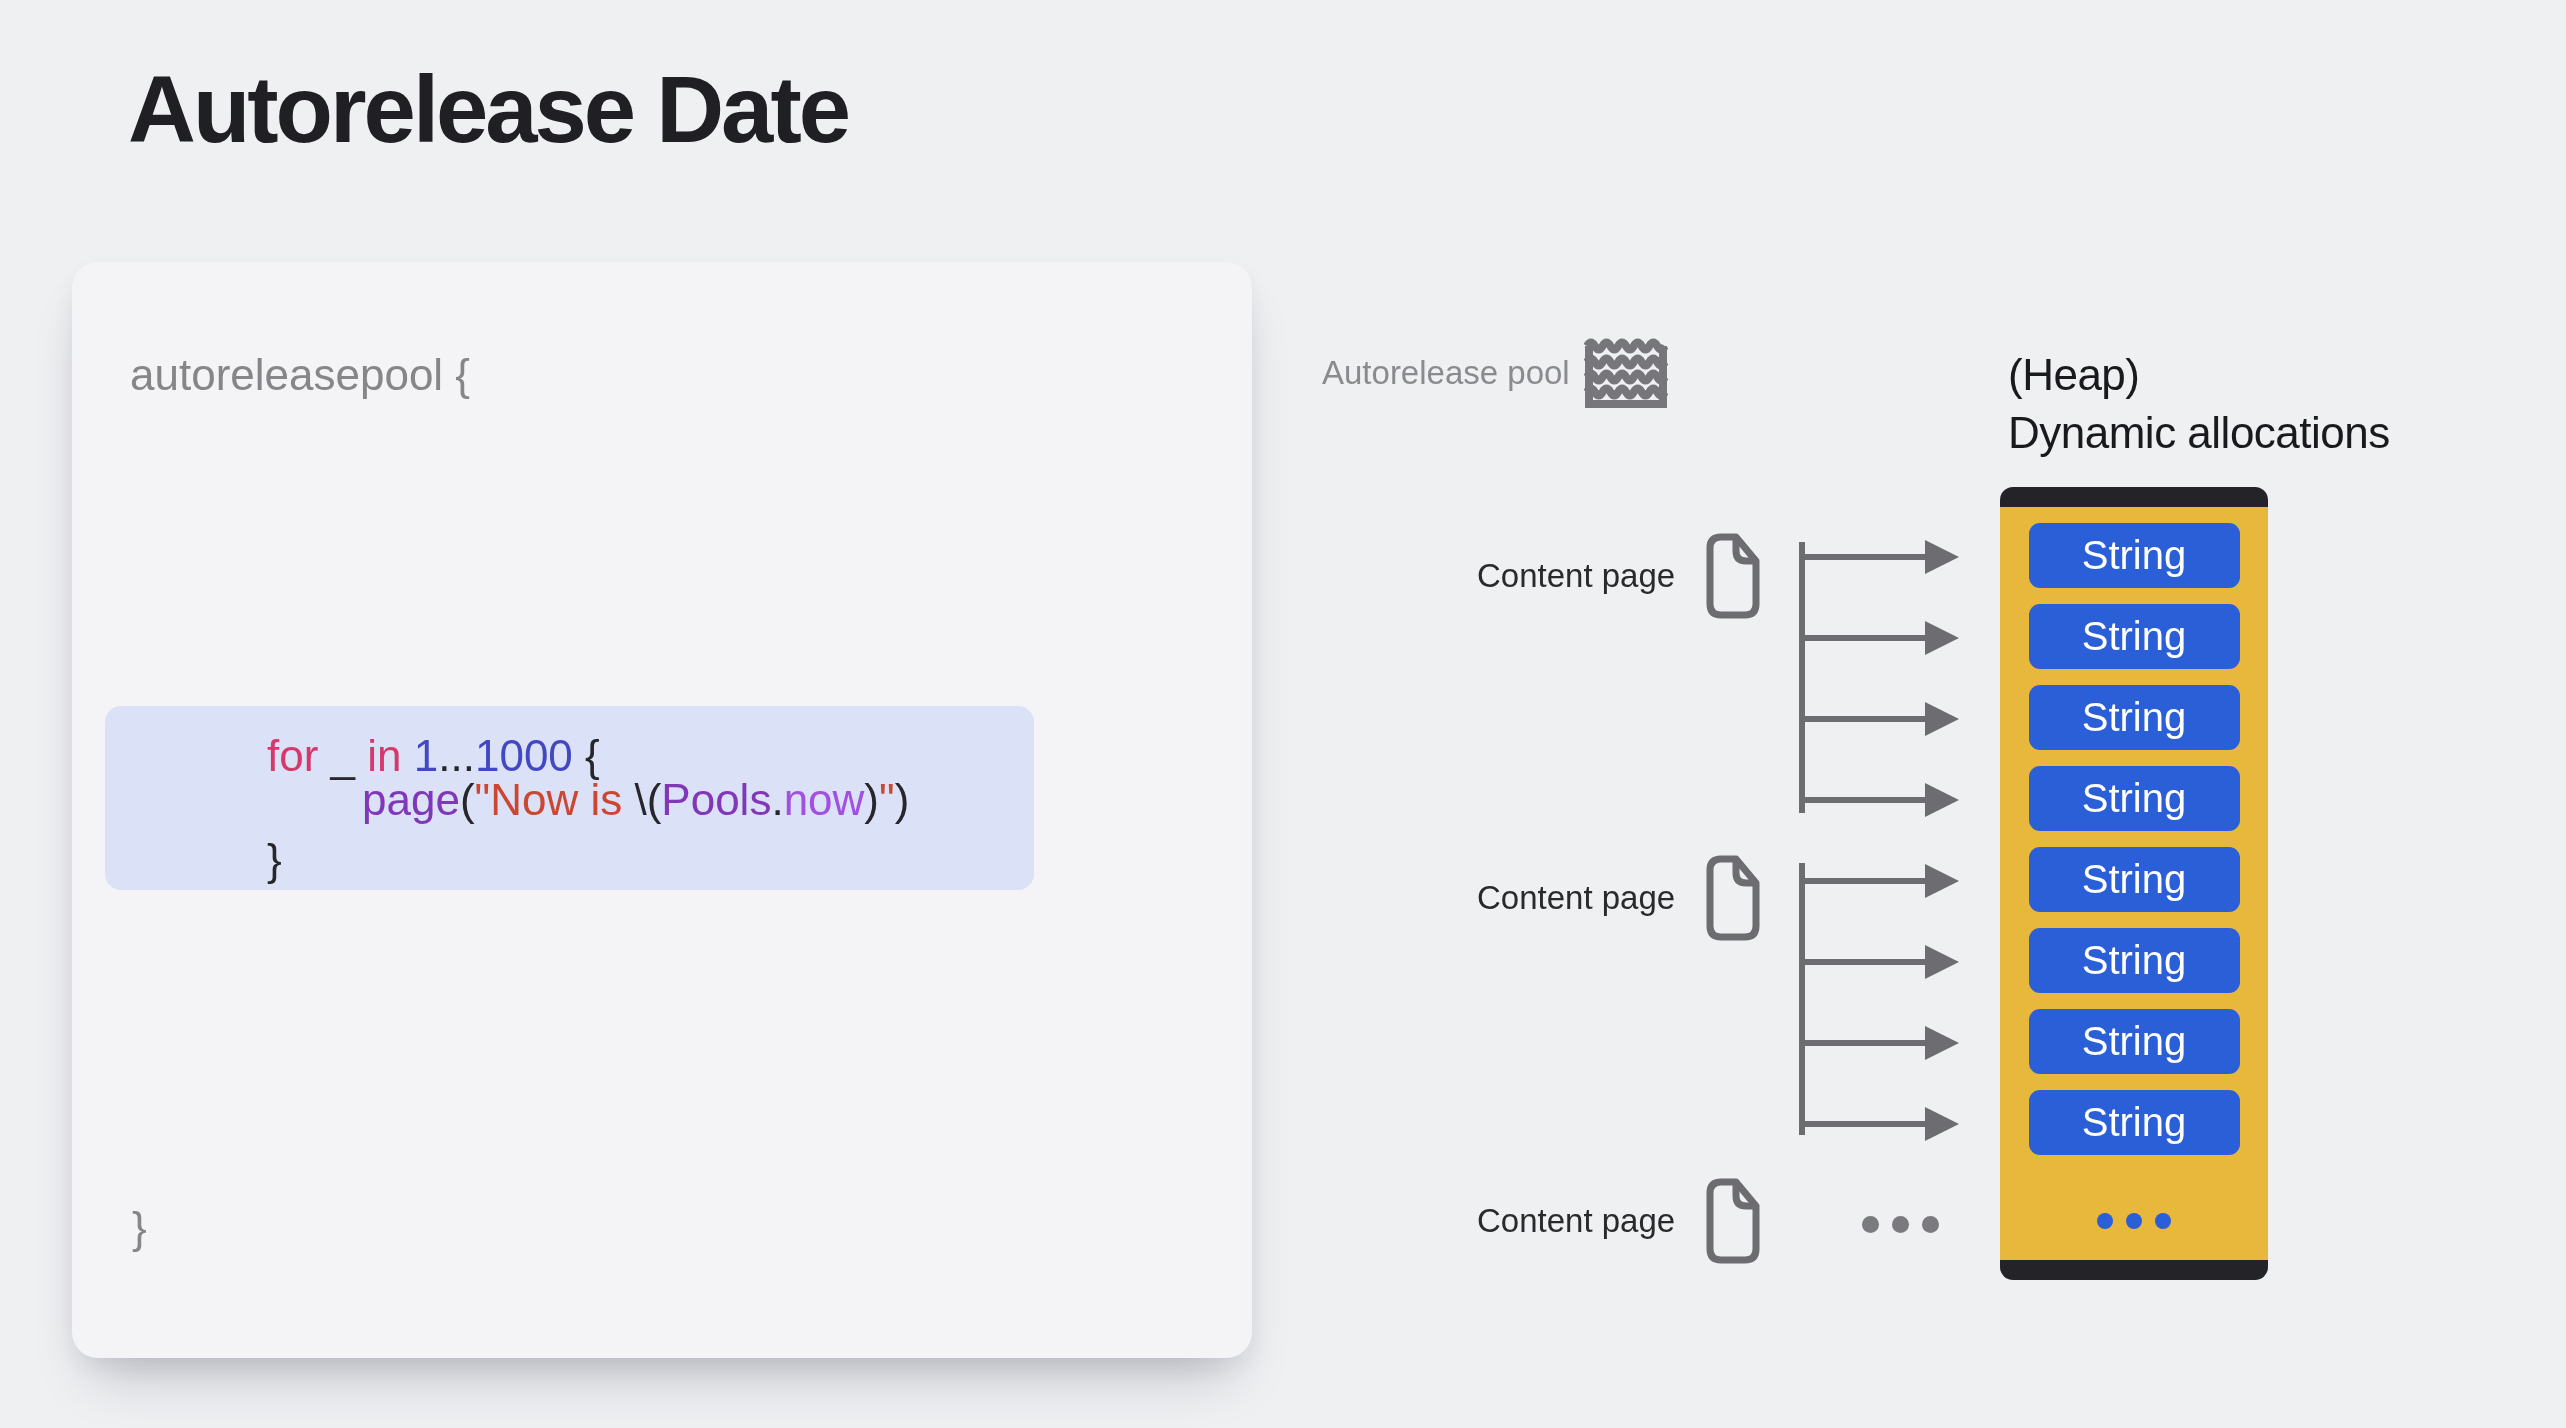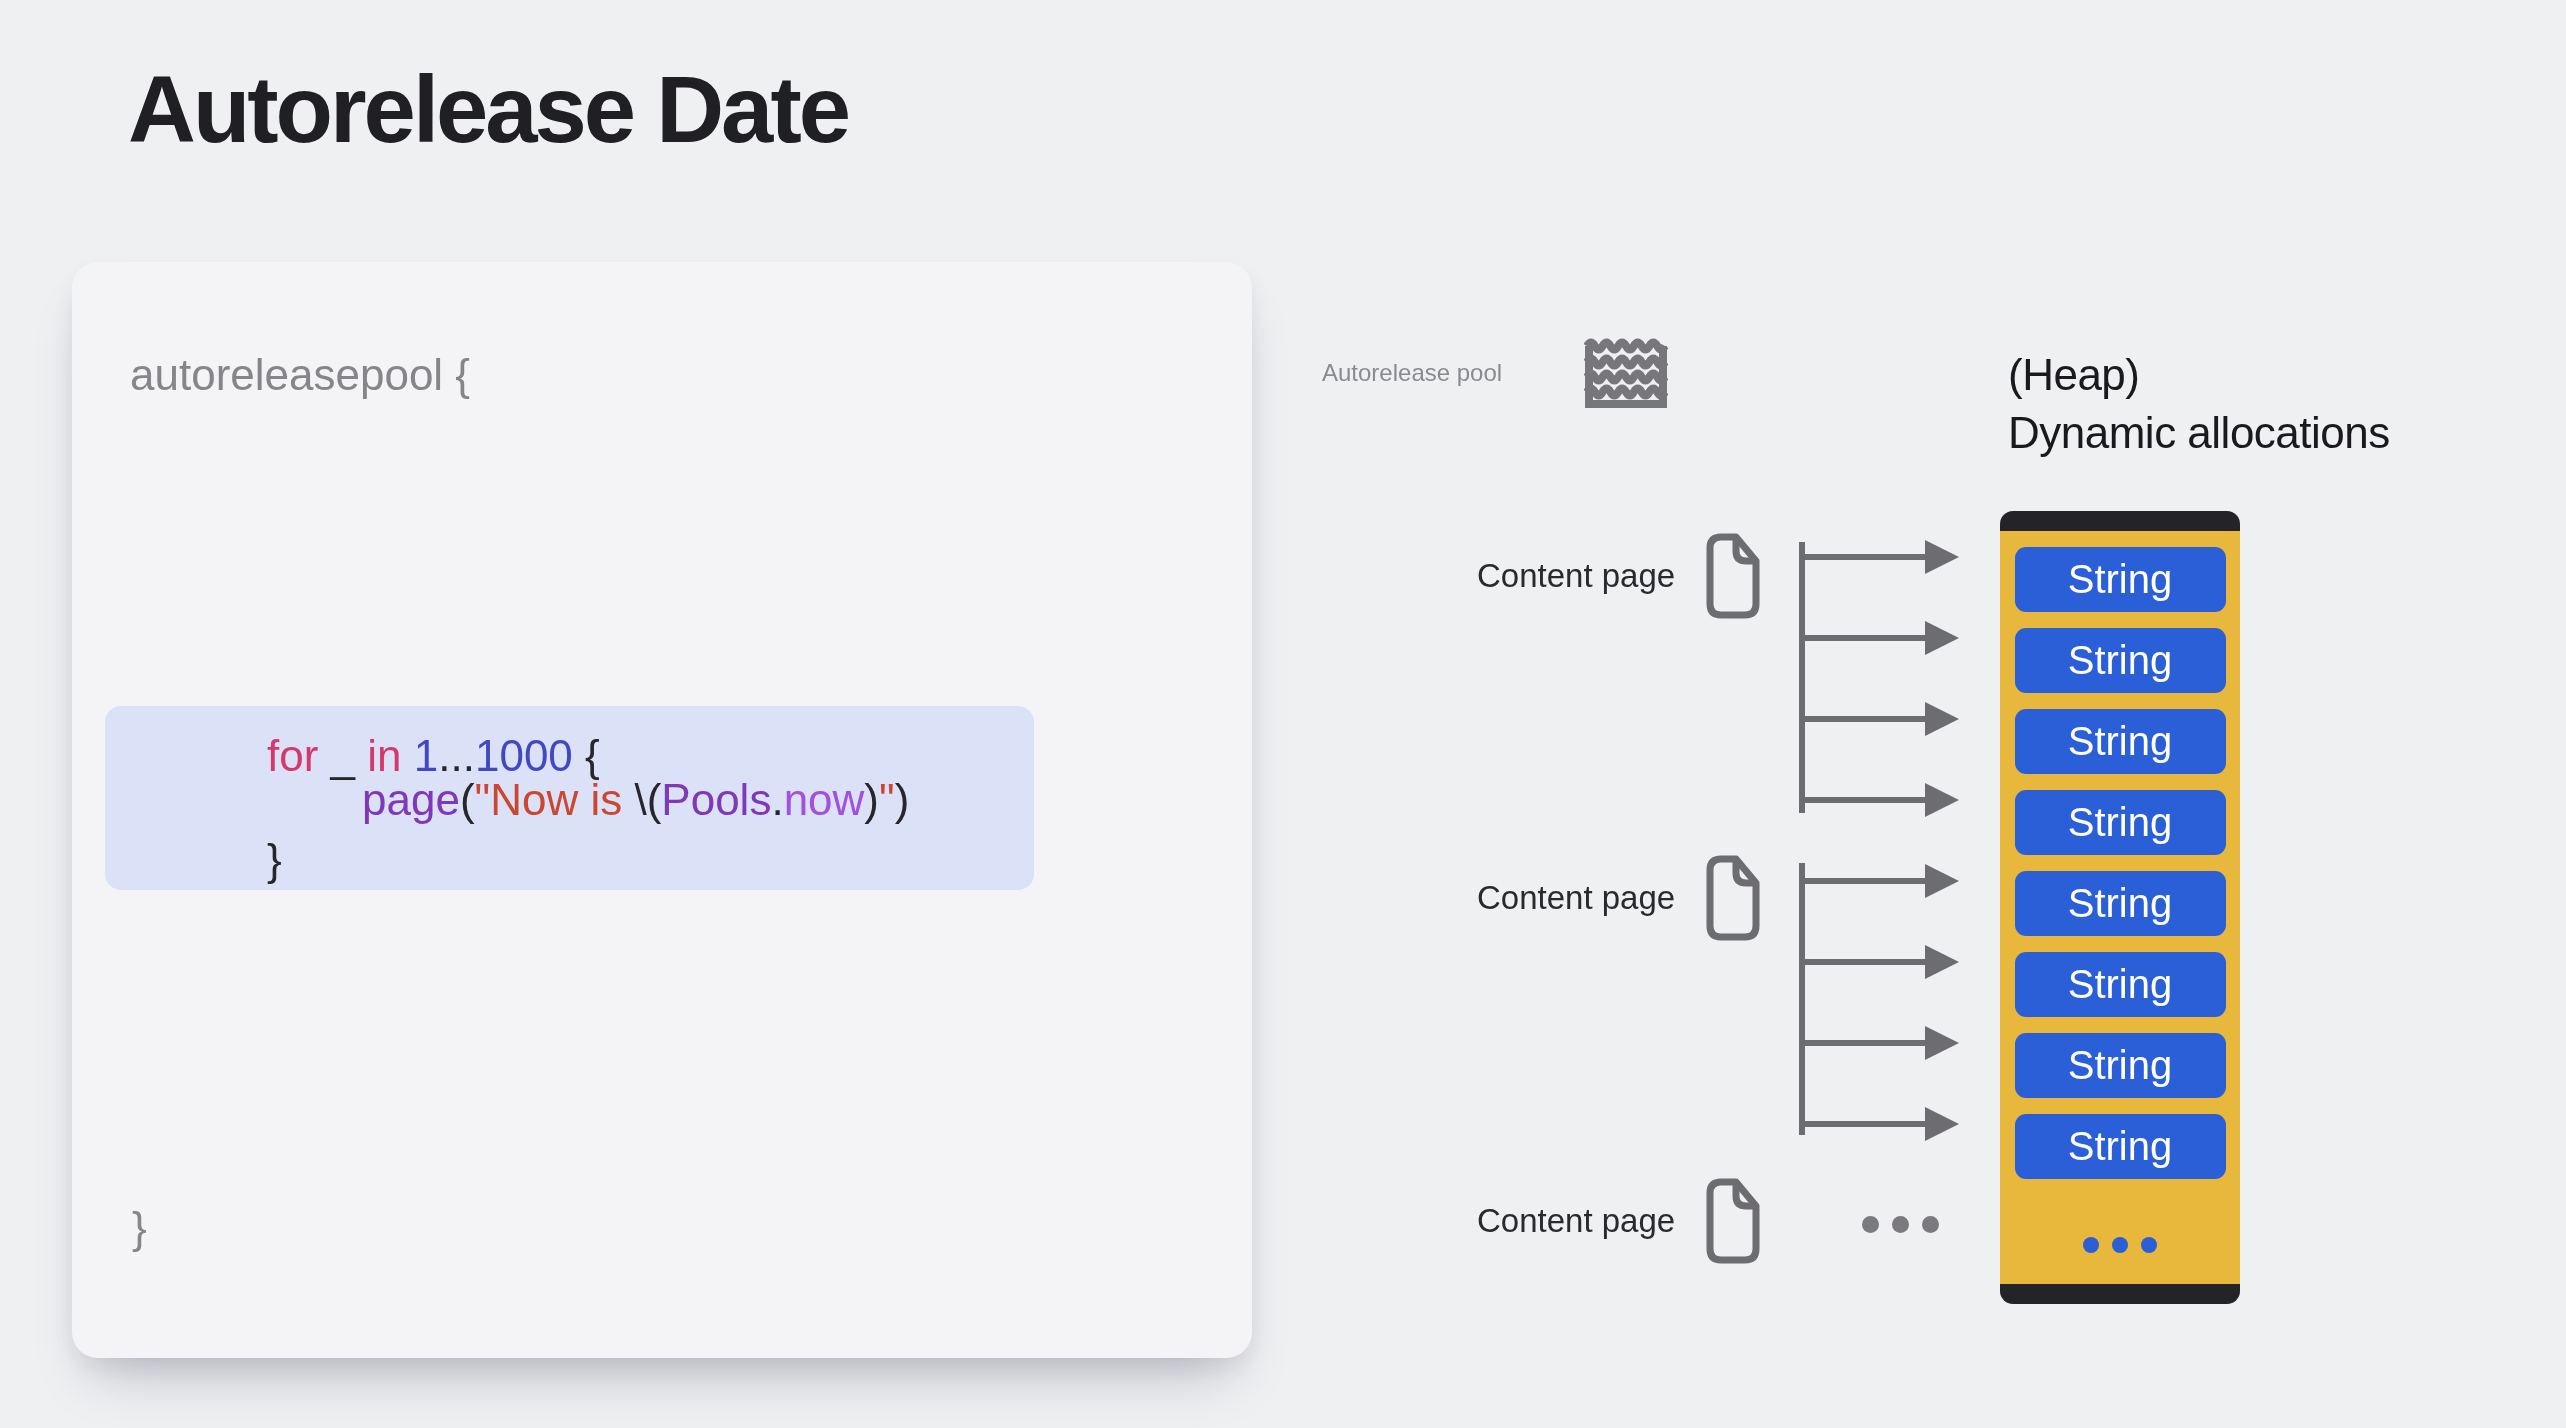--- a/index.html
+++ b/index.html
@@ -33,21 +33,21 @@
   }
   .tok-kw{color:var(--c-kw,#d5396b);}
   .tok-num{color:var(--c-num,#4348c2);}
   .tok-fn{color:var(--c-fn,#8038b8);}
   .tok-prop{color:var(--c-prop,#a150e0);}
   .tok-str{color:var(--c-str,#cc4732);}
   .tok-pl{color:var(--code-plain,#26262b);}
   
   .pool-label{
     position:absolute;left:1322px;top:352px;
-    font-size:24px;line-height:42px;color:var(--gray-label,#8a8a8f);white-space:nowrap;
+    font-size:33px;line-height:42px;color:var(--gray-label,#8a8a8f);white-space:nowrap;
   }
   .heap-title{
     position:absolute;left:2008px;top:346px;
     font-size:44px;line-height:58px;color:var(--dark-text,#1a1a1e);letter-spacing:-0.5px;
   }
   .content-label{
     position:absolute;left:1477px;
     font-size:33px;line-height:42px;color:#2a2a2e;white-space:nowrap;
   }
   .icon-abs{position:absolute;}
@@ -57,21 +57,21 @@
   .arrow::before{
     content:'';position:absolute;left:0;top:14px;width:126px;height:6px;
     background:var(--gray-icon,#6d6d71);
   }
   .arrow::after{
     content:'';position:absolute;left:124px;top:0;width:0;height:0;
     border-left:34px solid var(--gray-icon,#6d6d71);
     border-top:17px solid transparent;border-bottom:17px solid transparent;
   }
   
-  .heap-column{position:absolute;left:2000px;top:487px;width:240px;margin-top:24px;}
+  .heap-column{position:absolute;left:2000px;top:487px;width:268px;}
   .heap-cap{height:20px;background:var(--cap,#242428);}
   .heap-cap.top{border-radius:13px 13px 0 0;}
   .heap-cap.bottom{border-radius:0 0 13px 13px;}
   .heap-body{
     position:relative;height:753px;background:var(--yellow,#e8b83c);
     display:flex;flex-direction:column;align-items:center;padding-top:16px;gap:16px;
     box-sizing:border-box;
   }
   .string-box{
     width:211px;height:65px;flex:0 0 65px;border-radius:11px;

